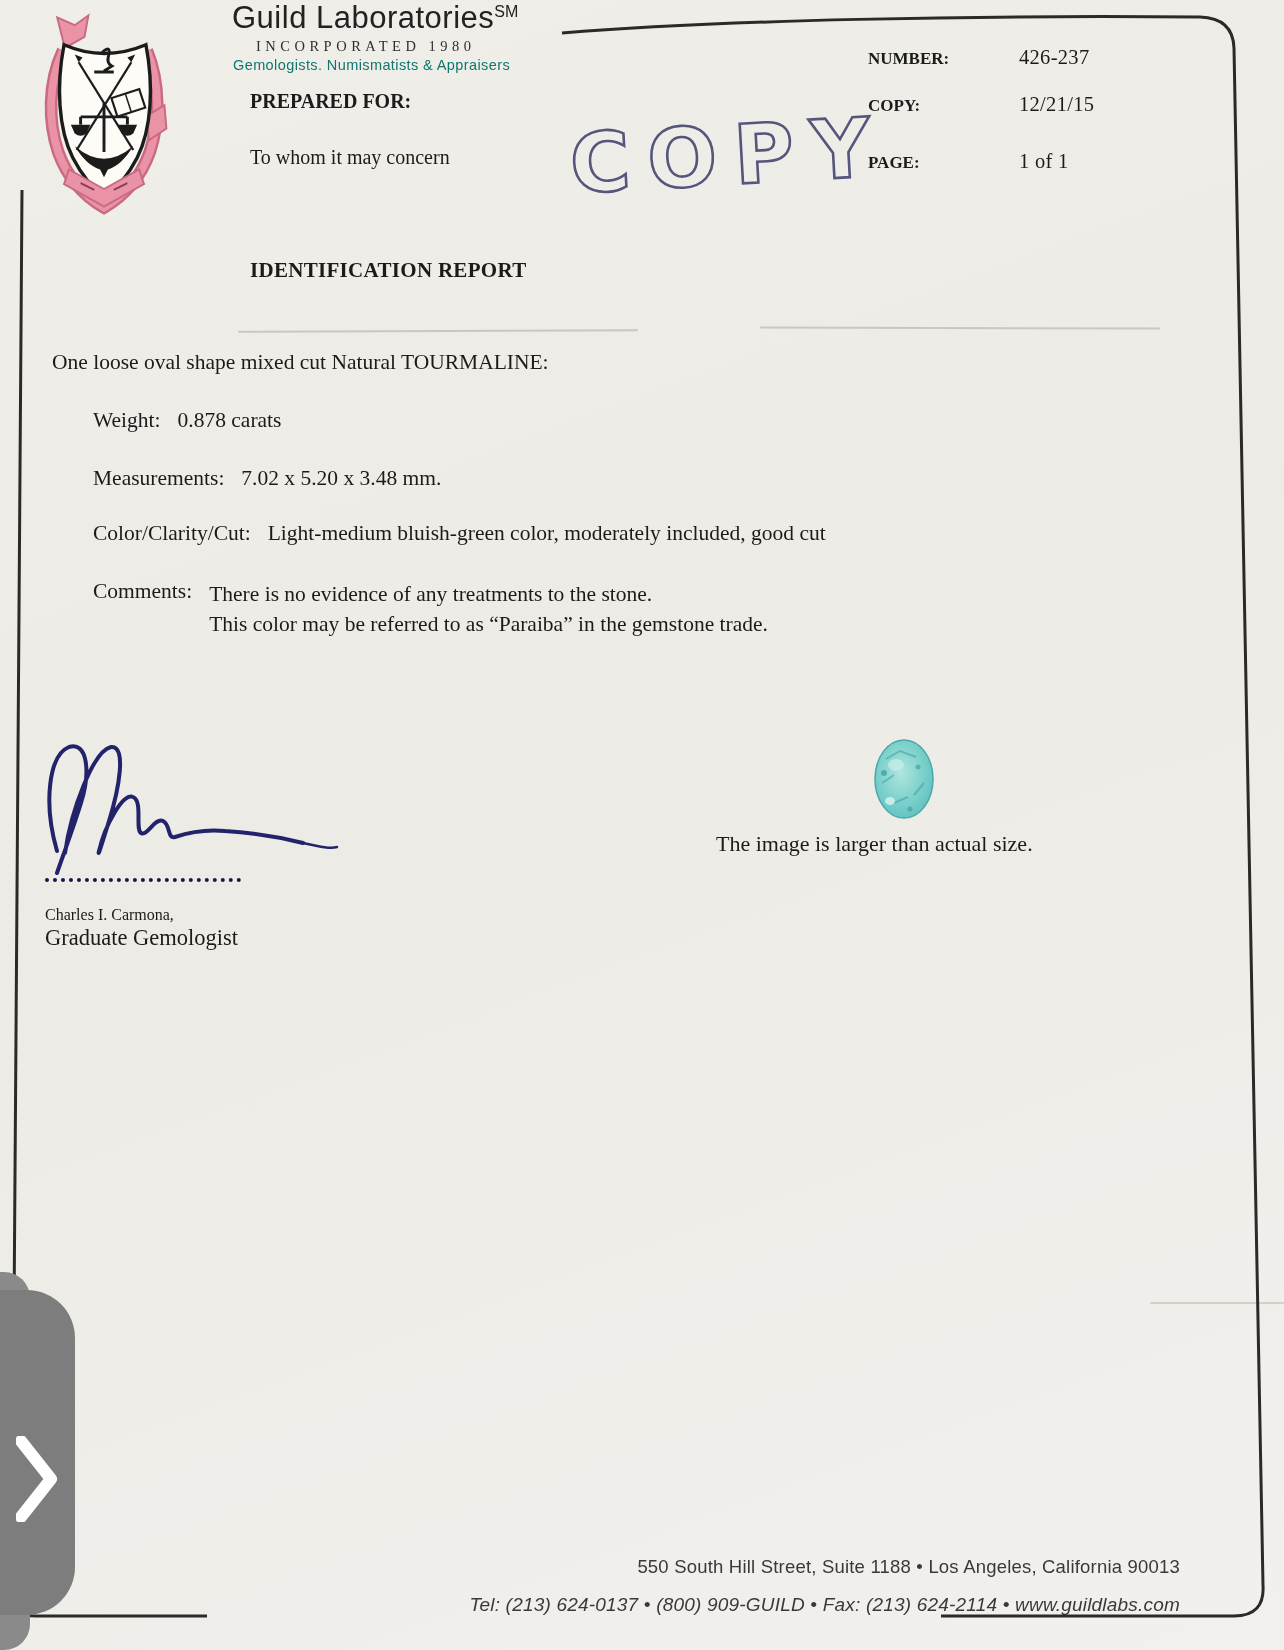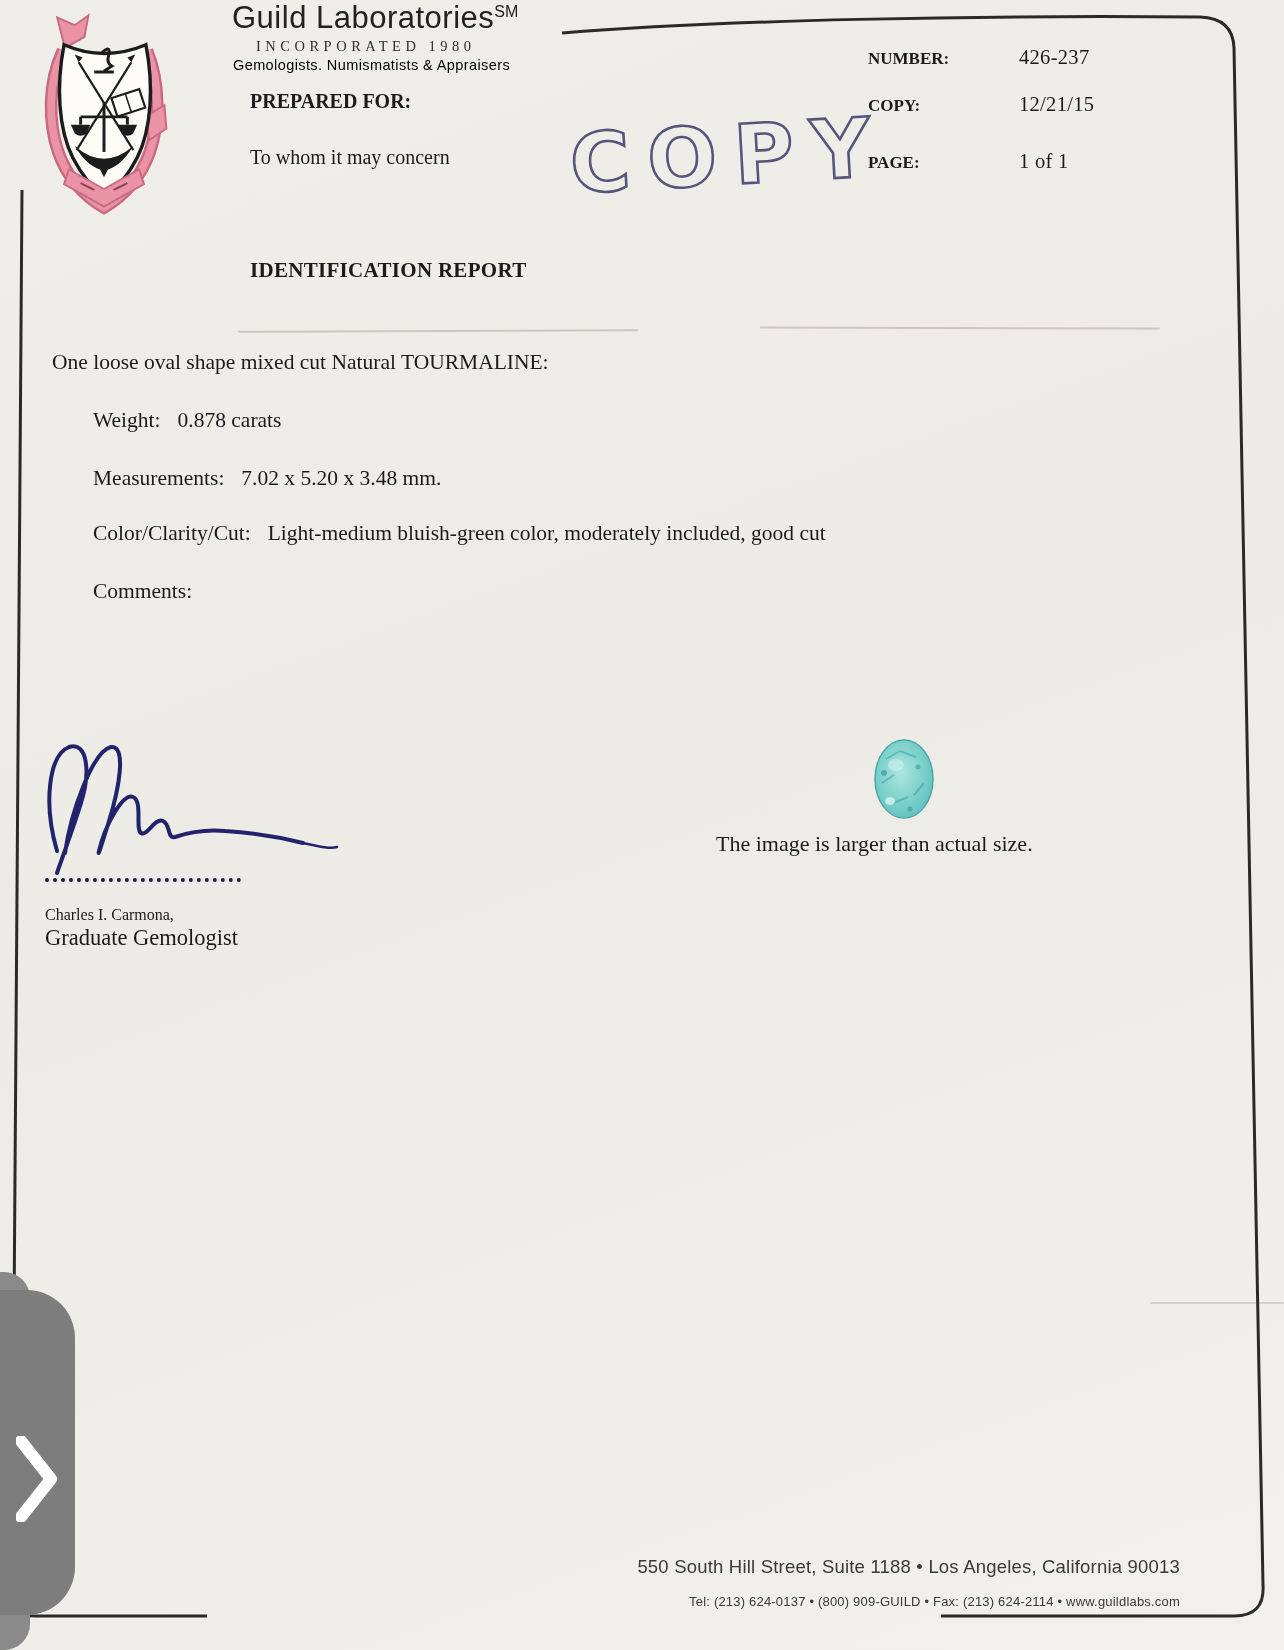--- a/index.html
+++ b/index.html
@@ -10,21 +10,21 @@
     -webkit-font-smoothing:antialiased;
   }
   .abs{position:absolute;}
   
   .company-name{left:232px;top:0px;font-family:"Liberation Sans",sans-serif;
     font-size:31px;color:#222;letter-spacing:.5px;}
   .company-name sup{font-size:16px;letter-spacing:0;}
   .company-inc{left:256px;top:38px;font-family:Liberation Serif, serif;
     font-size:14.5px;letter-spacing:4.5px;color:#2e2e2e;}
   .company-tagline{left:233px;top:57px;font-family:"Liberation Sans",sans-serif;
-    font-size:14.5px;letter-spacing:.4px;color:#000000;}
+    font-size:14.5px;letter-spacing:.4px;color:#0f766e;}
   .prepared-label{left:250px;top:90px;font-size:20px;font-weight:bold;}
   .prepared-value{left:250px;top:146px;font-size:20px;}
   
   .meta{left:868px;top:46px;width:360px;}
   .meta-row{display:flex;margin-bottom:34px;align-items:baseline;}
   .meta-row .lbl{width:138px;text-align:left;font-weight:bold;font-size:17px;}
   .meta-row .val{margin-left:13px;font-size:20.5px;letter-spacing:.3px;text-align:right;}
   .meta-row.r2{margin-top:-10px}
   
   .copy-stamp{left:570px;top:108px;font-family:"DejaVu Sans",sans-serif;
@@ -44,21 +44,21 @@
   
   .sig-dots{left:45px;top:848px;width:196px;height:30px;border-bottom:4.5px dotted #17174a;}
   .sig-name{left:45px;top:906px;font-size:16px;}
   .sig-title{left:45px;top:925px;font-size:22.5px;}
   
   .gem-caption{left:716px;top:831px;font-size:22px;}
   
   .footer-line{left:0px;width:1180px;text-align:right;
     font-family:"Liberation Sans",sans-serif;color:#3a3936;}
   .footer-addr{top:1556px;font-size:18.5px;letter-spacing:.2px;}
-  .footer-contact{top:1594px;font-size:13px;letter-spacing:.2px;}
+  .footer-contact{top:1594px;font-size:19px;letter-spacing:.2px;font-style:italic;}
   
   .crease{background:rgba(110,104,92,.28);height:2px;border-radius:2px;}
   .crease.c1{left:238px;top:330px;width:400px;transform:rotate(-.2deg);}
   .crease.c2{left:760px;top:327px;width:400px;transform:rotate(.15deg);}
   .crease.c3{left:1150px;top:1302px;width:134px;background:rgba(110,104,92,.22);}
   
   .nav-tab{left:-30px;top:1272px;width:60px;height:378px;border-radius:26px;
     background:#8a8a8a;z-index:5;}
   .nav-next{left:-48px;top:1290px;width:123px;height:325px;border-radius:48px;
     background:#7d7d7d;z-index:6;cursor:pointer;}
@@ -152,20 +152,24 @@
   <span class="flabel">Weight:</span><span>0.878 carats</span>
 </div>
 <div class="abs field f1">
   <span class="flabel">Measurements:</span><span>7.02 x 5.20 x 3.48 mm.</span>
 </div>
 <div class="abs field f2">
   <span class="flabel">Color/Clarity/Cut:</span><span>Light-medium bluish-green color, moderately included, good cut</span>
 </div>
 <div class="abs field f3">
   <span class="flabel">Comments:</span>
+  <span class="flines">
+    <span>There is no evidence of any treatments to the stone.</span>
+    <span>This color may be referred to as “Paraiba” in the gemstone trade.</span>
+  </span>
 </div>
 
 <svg class="abs" style="left:35px;top:733px;" width="310" height="150" viewBox="0 0 310 150">
   <path d="M22 118 C 8 70 14 22 34 14 C 52 8 56 38 46 70 C 38 96 26 128 22 140
            M30 120 C 36 78 58 18 76 14 C 92 12 84 56 74 88 C 68 108 62 126 64 118
            C 70 92 88 60 98 64 C 108 68 100 96 106 100 C 112 104 120 84 128 88
            C 136 92 132 106 140 104 C 152 100 168 96 190 98 C 220 100 252 106 268 110" fill="none" stroke="#23236b" stroke-width="4" stroke-linecap="round"></path>
   <path d="M268 110 C 286 114 296 116 302 114" fill="none" stroke="#23236b" stroke-width="2.4" stroke-linecap="round"></path>
 </svg>
 <div class="abs sig-dots"></div>

